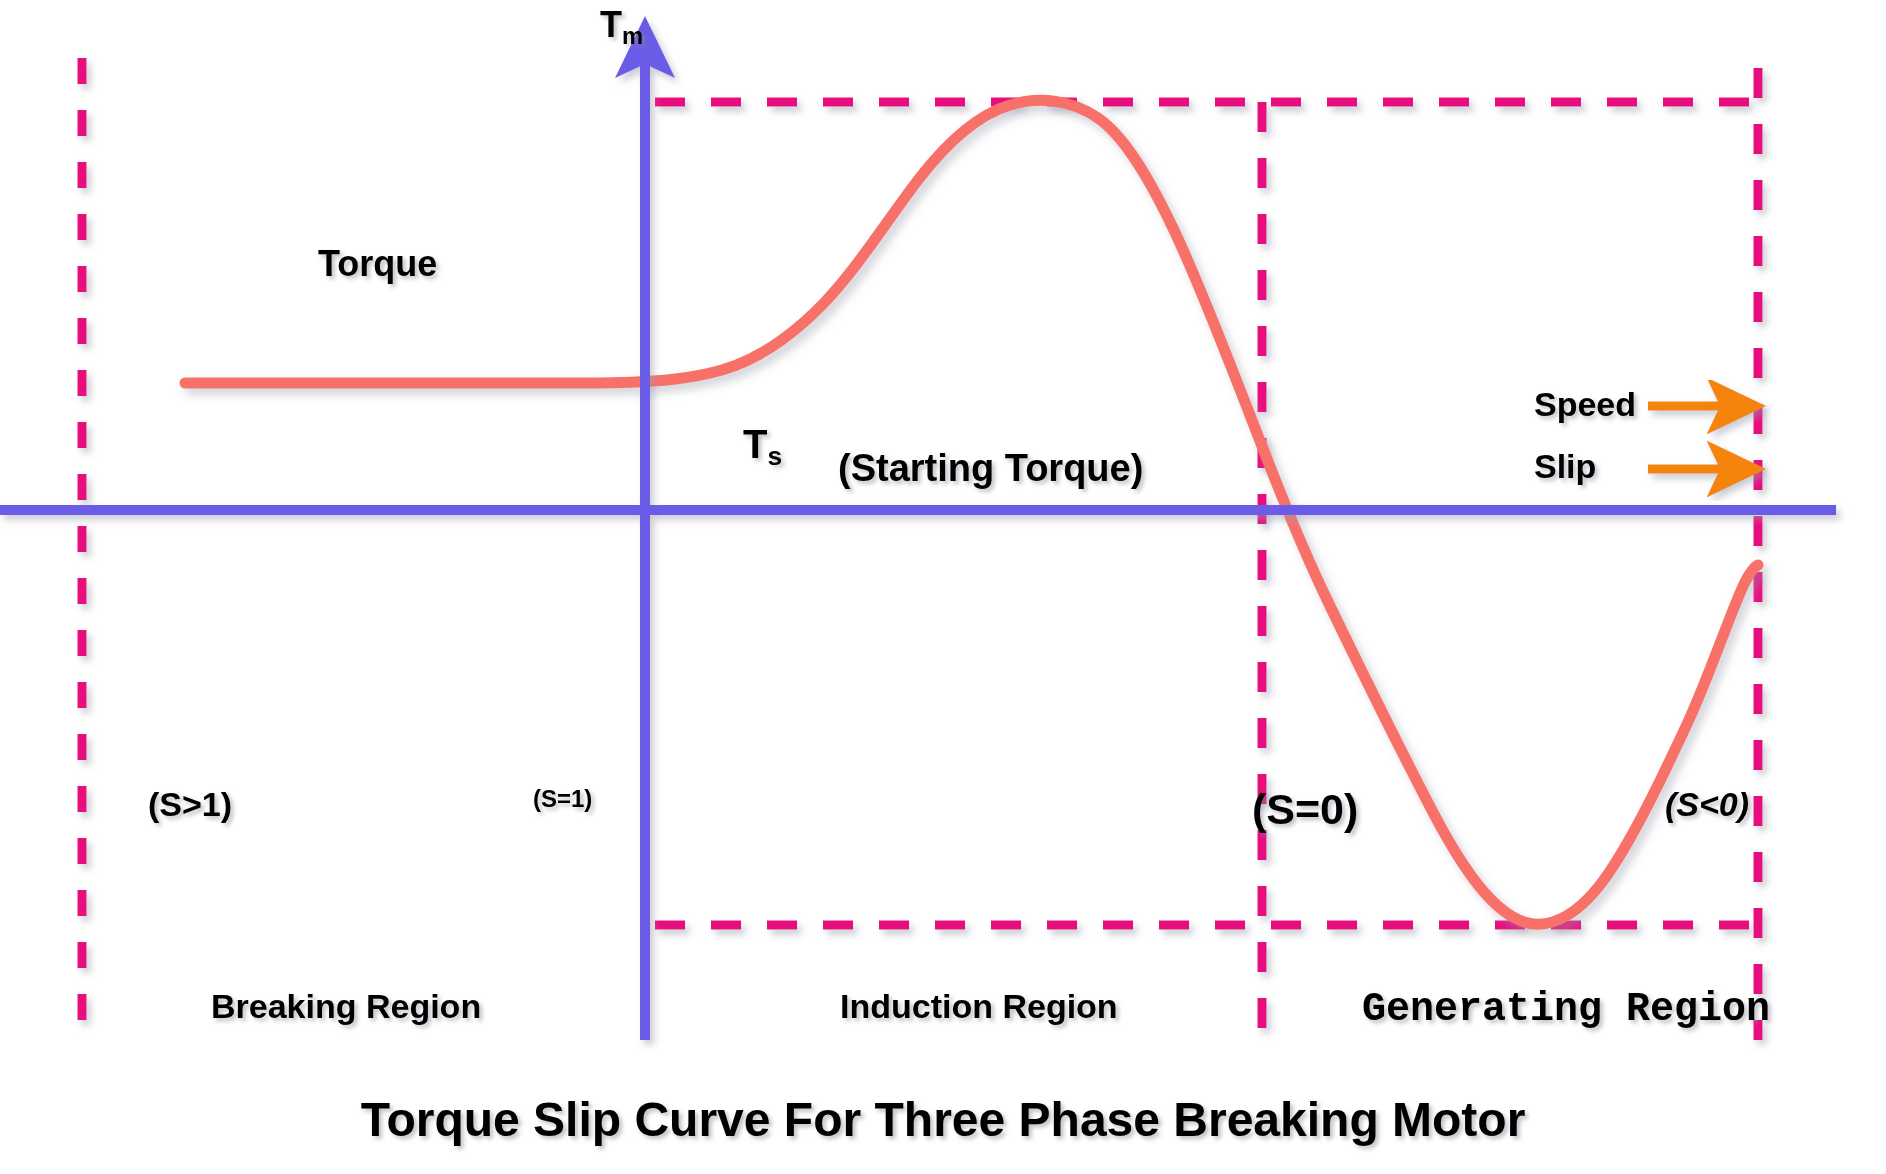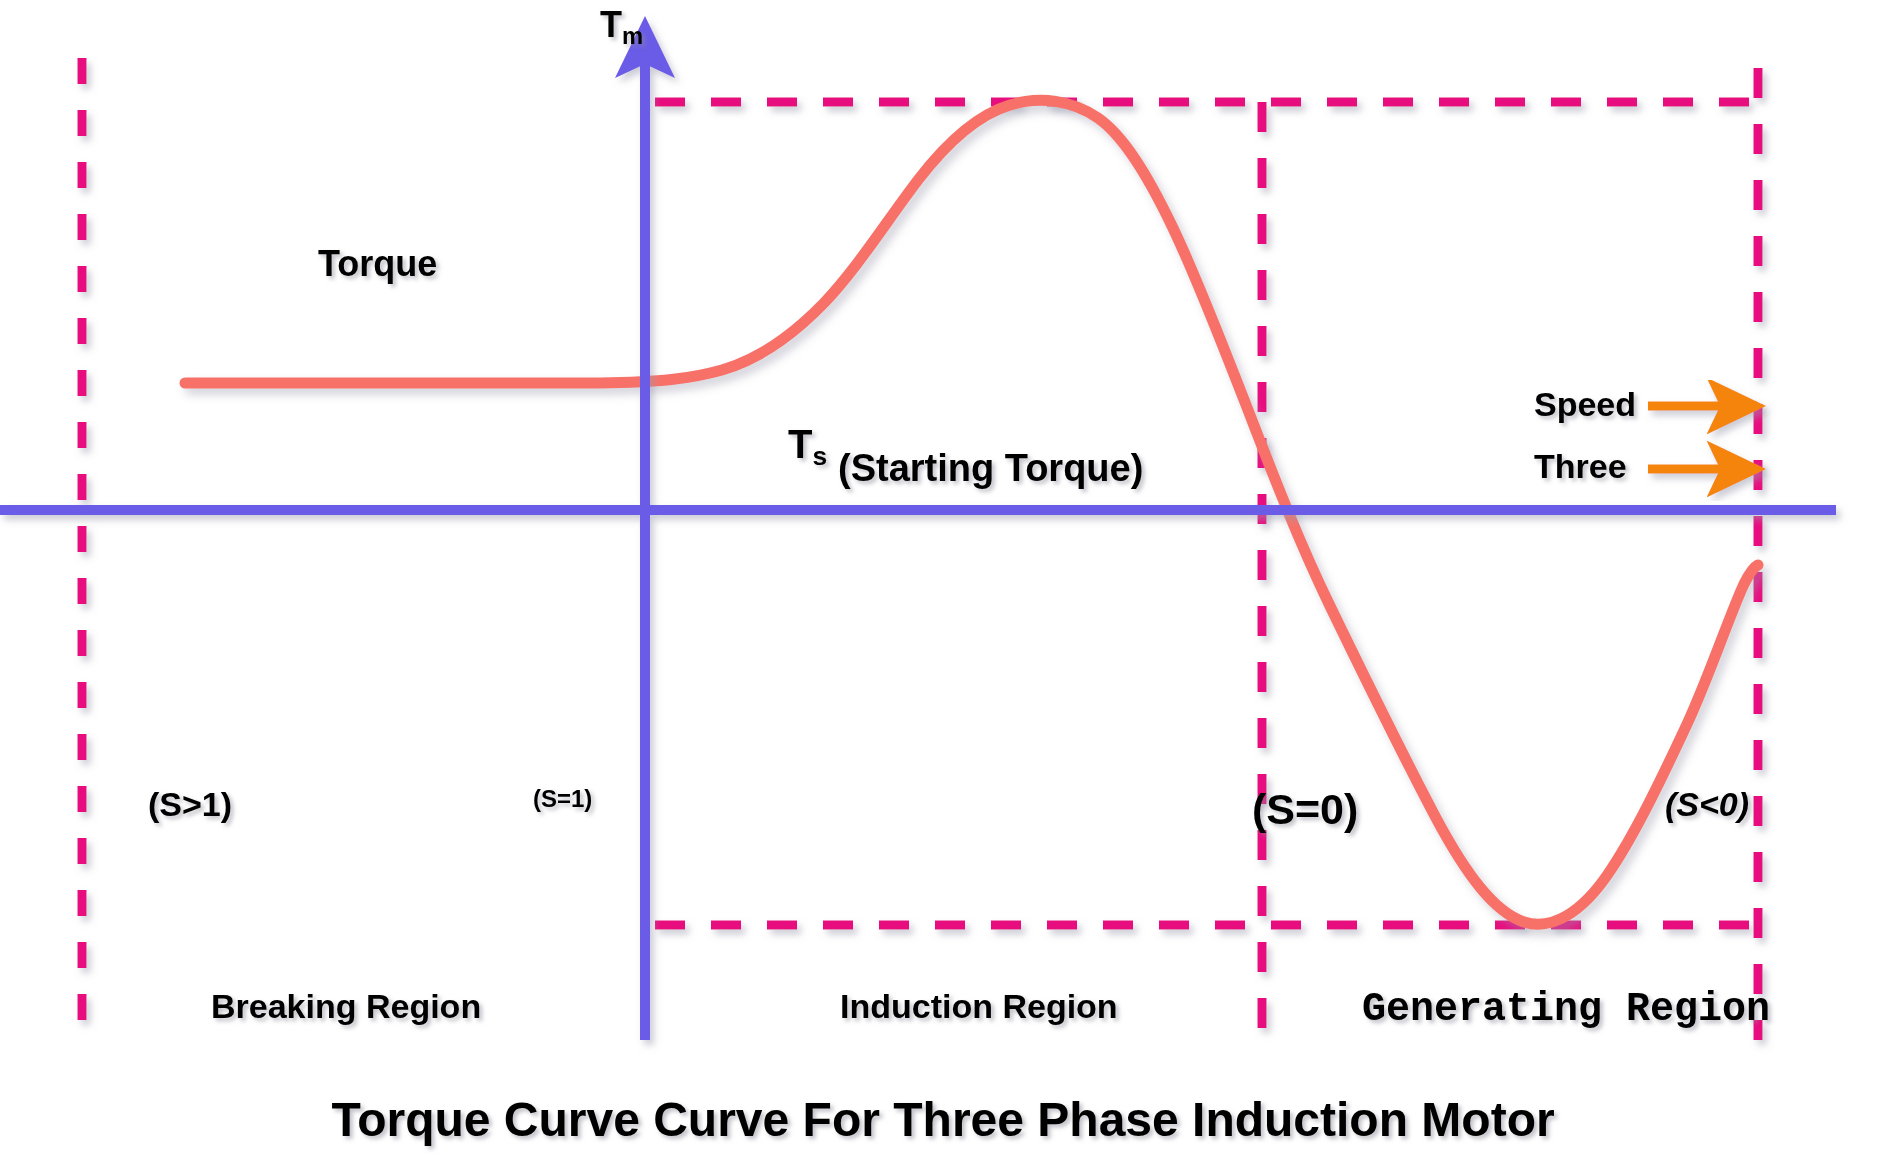--- a/index.html
+++ b/index.html
@@ -31,21 +31,21 @@
     white-space: nowrap;
     text-shadow: 3px 3px 4px rgba(140,140,155,0.55);
     font-family: "Liberation Sans", sans-serif;
   }
   .lbl sub {
     font-size: 0.66em;
     vertical-align: -0.28em;
   }
   #axis-label-tm   { left: 600px;  top: 4px;   font-size: 36px; text-align: center; }
   #torque-label    { left: 318px;  top: 243px; font-size: 36px; }
-  #ts-label        { left: 743px;  top: 422px; font-size: 40px; margin-left: 45px; }
+  #ts-label        { left: 743px;  top: 422px; font-size: 40px; }
   #starting-torque { left: 838px;  top: 447px; font-size: 38px; }
   #slip-label      { left: 1534px; top: 385px; font-size: 34px; }
   #speed-label     { left: 1534px; top: 447px; font-size: 34px; }
   #s-gt-1          { left: 148px;  top: 785px; font-size: 34px; }
   #s-eq-1          { left: 533px;  top: 785px; font-size: 24px; }
   #s-eq-0          { left: 1252px; top: 785px; font-size: 43px; }
   #s-lt-0          { left: 1665px; top: 785px; font-size: 34px; font-style: italic; }
   #region-breaking { left: 211px;  top: 987px; font-size: 34px; }
   #region-motoring { left: 840px;  top: 987px; font-size: 34px; }
   #region-generating { left: 1362px; top: 987px; font-size: 40px; font-family: Liberation Mono, monospace; }
@@ -124,26 +124,26 @@
 
   <div class="lbl" id="axis-label-tm"><span>T</span><sub>m</sub></div>
 
   <div class="lbl" id="torque-label">Torque</div>
 
   <div class="lbl" id="ts-label"><span>T</span><sub>s</sub></div>
 
   <div class="lbl" id="starting-torque">(Starting Torque)</div>
 
   <div class="lbl" id="slip-label">Speed</div>
-  <div class="lbl" id="speed-label">Three</div>
+  <div class="lbl" id="speed-label">Slip</div>
 
   <div class="lbl" id="s-gt-1">(S&gt;1)</div>
   <div class="lbl" id="s-eq-1">(S=1)</div>
   <div class="lbl" id="s-eq-0">(S=0)</div>
   <div class="lbl" id="s-lt-0">(S&lt;0)</div>
 
   <div class="lbl" id="region-breaking">Breaking Region</div>
   <div class="lbl" id="region-motoring">Induction Region</div>
   <div class="lbl" id="region-generating">Generating Region</div>
 
-  <div class="lbl" id="diagram-title">Torque Curve Curve For Three Phase Induction Motor</div>
+  <div class="lbl" id="diagram-title">Torque Slip Curve For Three Phase Breaking Motor</div>
 
 </div>
 
 </body></html>

